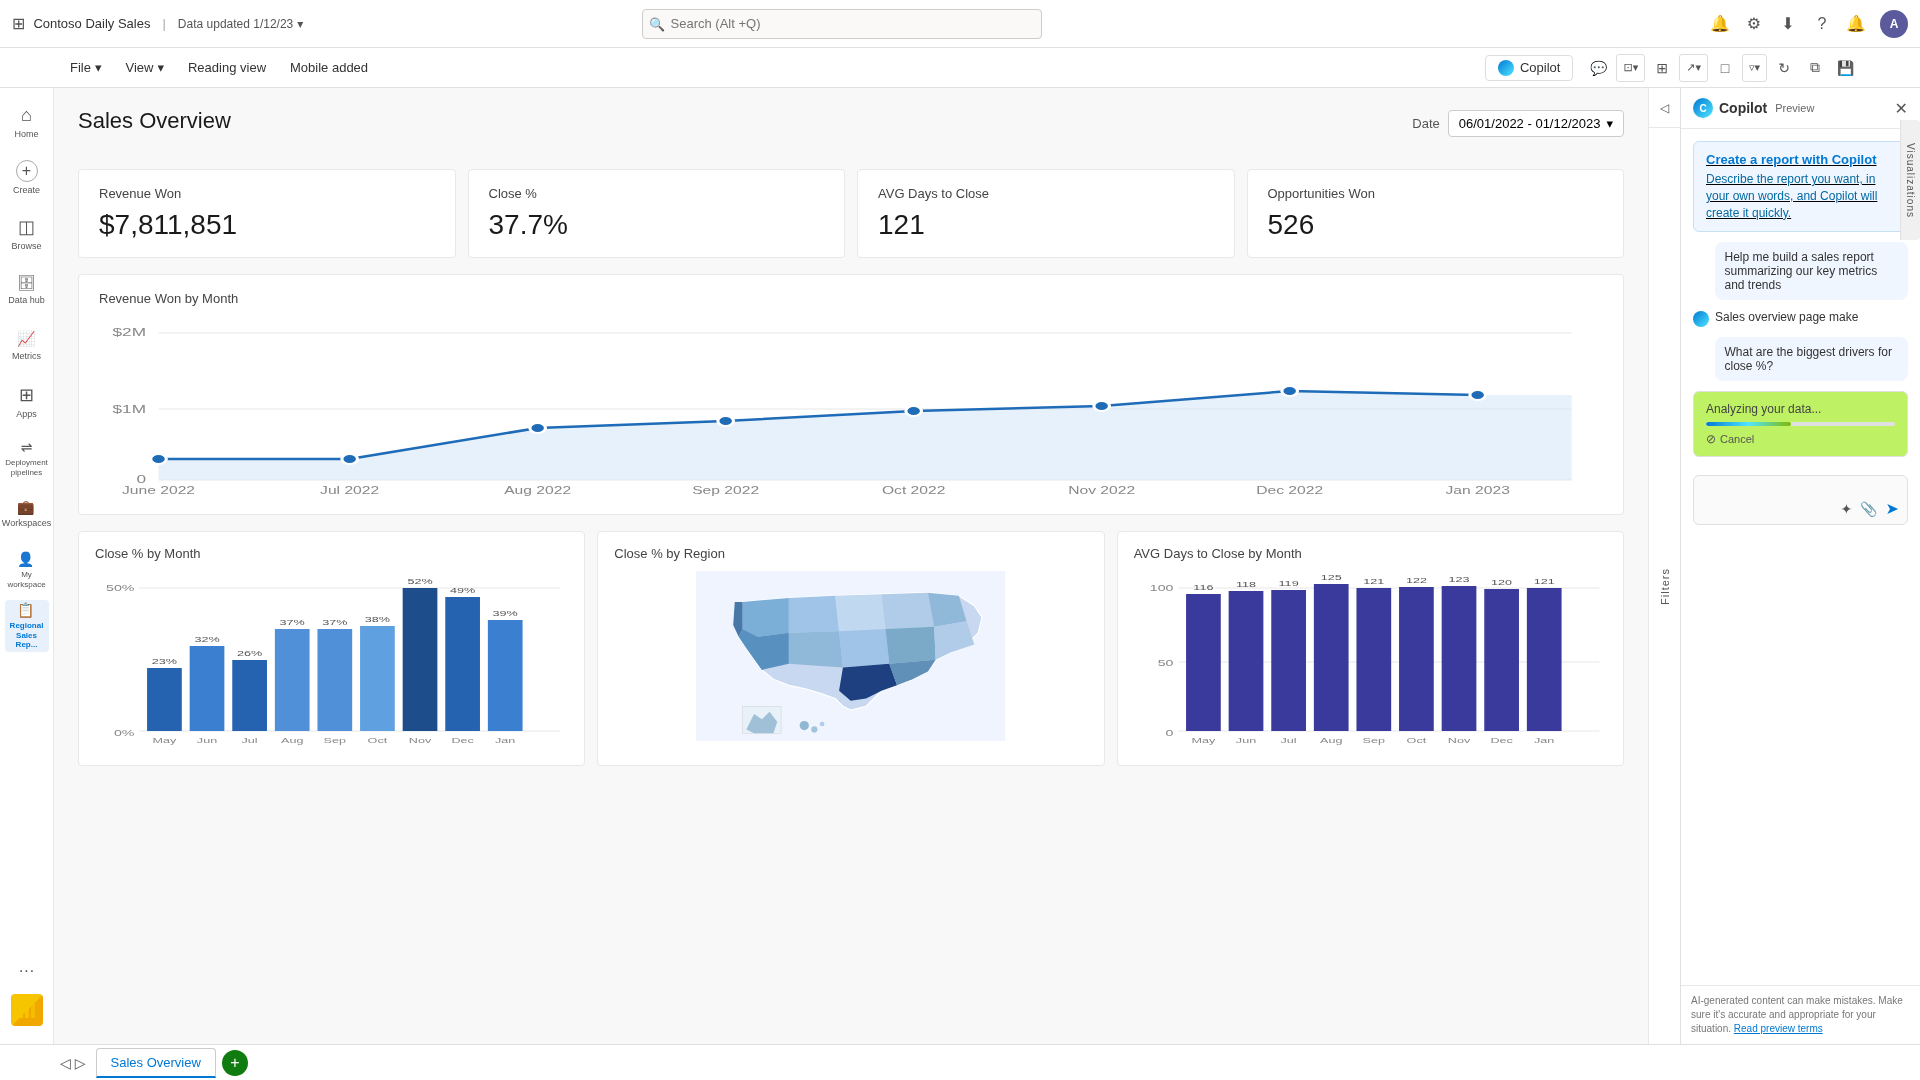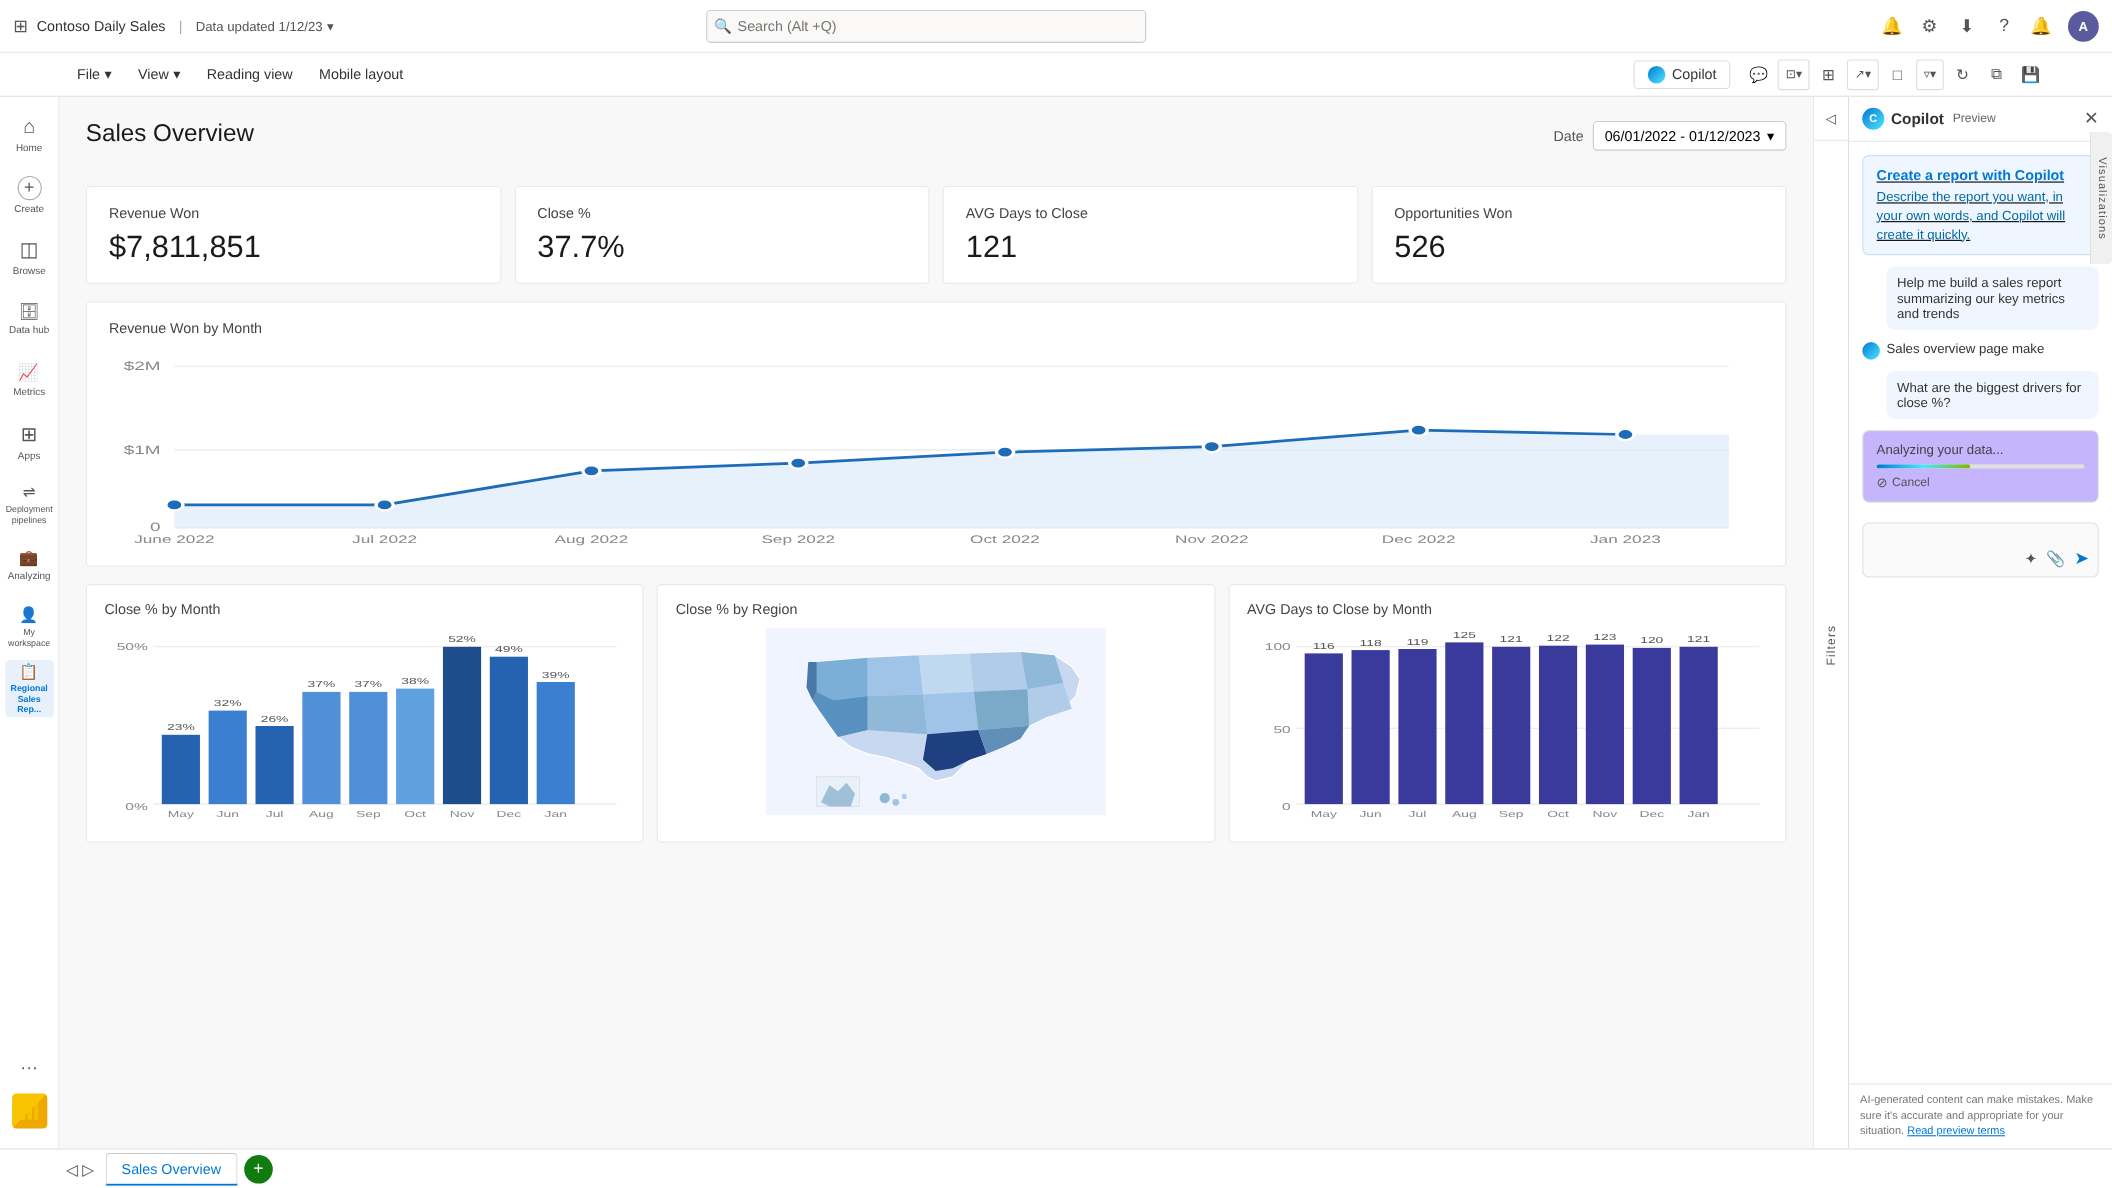--- a/index.html
+++ b/index.html
@@ -52,21 +52,21 @@
     .copilot-create-box { background: #f0f6ff; border: 1px solid #c7e0f4; border-radius: 6px; padding: 10px 12px; text-decoration: underline; }
     .copilot-create-title { color: #0078d4; font-size: 13px; font-weight: 600; margin-bottom: 4px; }
     .copilot-create-desc { font-size: 12px; color: #0369a1; line-height: 1.4; }
     .copilot-footer { padding: 8px 10px; border-top: 1px solid #e8e8e8; font-size: 10px; color: #777; line-height: 1.4; }
     .copilot-link { color: #0078d4; cursor: pointer; text-decoration: underline; }
 
     
     .chat-msg-user { background: #f0f6ff; border-radius: 8px; padding: 8px 10px; font-size: 12px; color: #333; align-self: flex-end; max-width: 90%; }
     .chat-msg-system { font-size: 12px; color: #333; display: flex; align-items: flex-start; gap: 6px; }
     .chat-msg-system-icon { width: 16px; height: 16px; background: linear-gradient(135deg, #0078d4, #50e6ff); border-radius: 50%; flex-shrink: 0; margin-top: 1px; }
-    .analyzing-box { background: #c4b5fd; border: 1px solid #e0e0e0; border-radius: 6px; padding: 10px 12px; }
+    .analyzing-box { background: #bef264; border: 1px solid #e0e0e0; border-radius: 6px; padding: 10px 12px; }
     .analyzing-text { font-size: 12px; color: #444; margin-bottom: 6px; }
     .progress-bar { height: 4px; background: #e0e0e0; border-radius: 2px; overflow: hidden; }
     .progress-fill { height: 100%; width: 45%; background: linear-gradient(90deg, #0078d4, #50e6ff, #7fba00); border-radius: 2px; }
     .cancel-btn { display: flex; align-items: center; gap: 4px; font-size: 11px; color: #555; cursor: pointer; margin-top: 6px; }
     .chat-input-area { margin: 8px 0 4px; background: #fafafa; border: 1px solid #e0e0e0; border-radius: 6px; padding: 8px; min-height: 50px; position: relative; }
     .chat-input-icons { display: flex; align-items: center; gap: 8px; position: absolute; bottom: 6px; right: 8px; }
     .chat-send-btn { color: #0078d4; cursor: pointer; font-size: 16px; }
 
     
     .kpi-row { display: flex; gap: 12px; margin-bottom: 16px; }
@@ -141,21 +141,21 @@
     <span>▾</span>
   </div>
   <div class="menubar-item">
     <span>View</span>
     <span>▾</span>
   </div>
   <div class="menubar-item">
     <span>Reading view</span>
   </div>
   <div class="menubar-item">
-    <span>Mobile layout</span>
+    <span>Mobile added</span>
   </div>
   <div class="copilot-btn">
     <div style="width:16px;height:16px;background:linear-gradient(135deg,#0078d4,#50e6ff);border-radius:50%;flex-shrink:0;"></div>
     <span>Copilot</span>
   </div>
   <div class="toolbar-icons" style="margin-left:8px; gap:3px;">
     <div class="toolbar-icon-btn">💬</div>
     <div class="toolbar-icon-btn" style="border:1px solid #ddd; border-radius:3px; font-size:11px; padding:0 6px; width:auto;">⊡▾</div>
     <div class="toolbar-icon-btn">⊞</div>
     <div class="toolbar-icon-btn" style="border:1px solid #ddd; border-radius:3px; font-size:11px; padding:0 6px; width:auto;">↗▾</div>
@@ -193,21 +193,21 @@
     <div class="sidebar-item">
       <span class="sidebar-icon">⊞</span>
       <span class="sidebar-label">Apps</span>
     </div>
     <div class="sidebar-item">
       <span class="sidebar-icon" style="font-size:14px;">⇌</span>
       <span class="sidebar-label" style="font-size:8px; text-align:center;">Deployment pipelines</span>
     </div>
     <div class="sidebar-item">
       <span class="sidebar-icon" style="font-size:14px;">💼</span>
-      <span class="sidebar-label">Analyzing</span>
+      <span class="sidebar-label">Workspaces</span>
     </div>
     <div class="sidebar-item">
       <span class="sidebar-icon" style="font-size:14px;">👤</span>
       <span class="sidebar-label" style="font-size:8px;">My workspace</span>
     </div>
     <div class="sidebar-item active">
       <span class="sidebar-icon" style="font-size:14px; color:#0078d4;">📋</span>
       <span class="sidebar-label" style="font-size:8px; color:#0078d4; font-weight:600;">Regional Sales Rep...</span>
     </div>
     <div class="sidebar-bottom" style="margin-top:auto; padding-bottom:10px; display:flex; flex-direction:column; align-items:center; gap:8px;">

